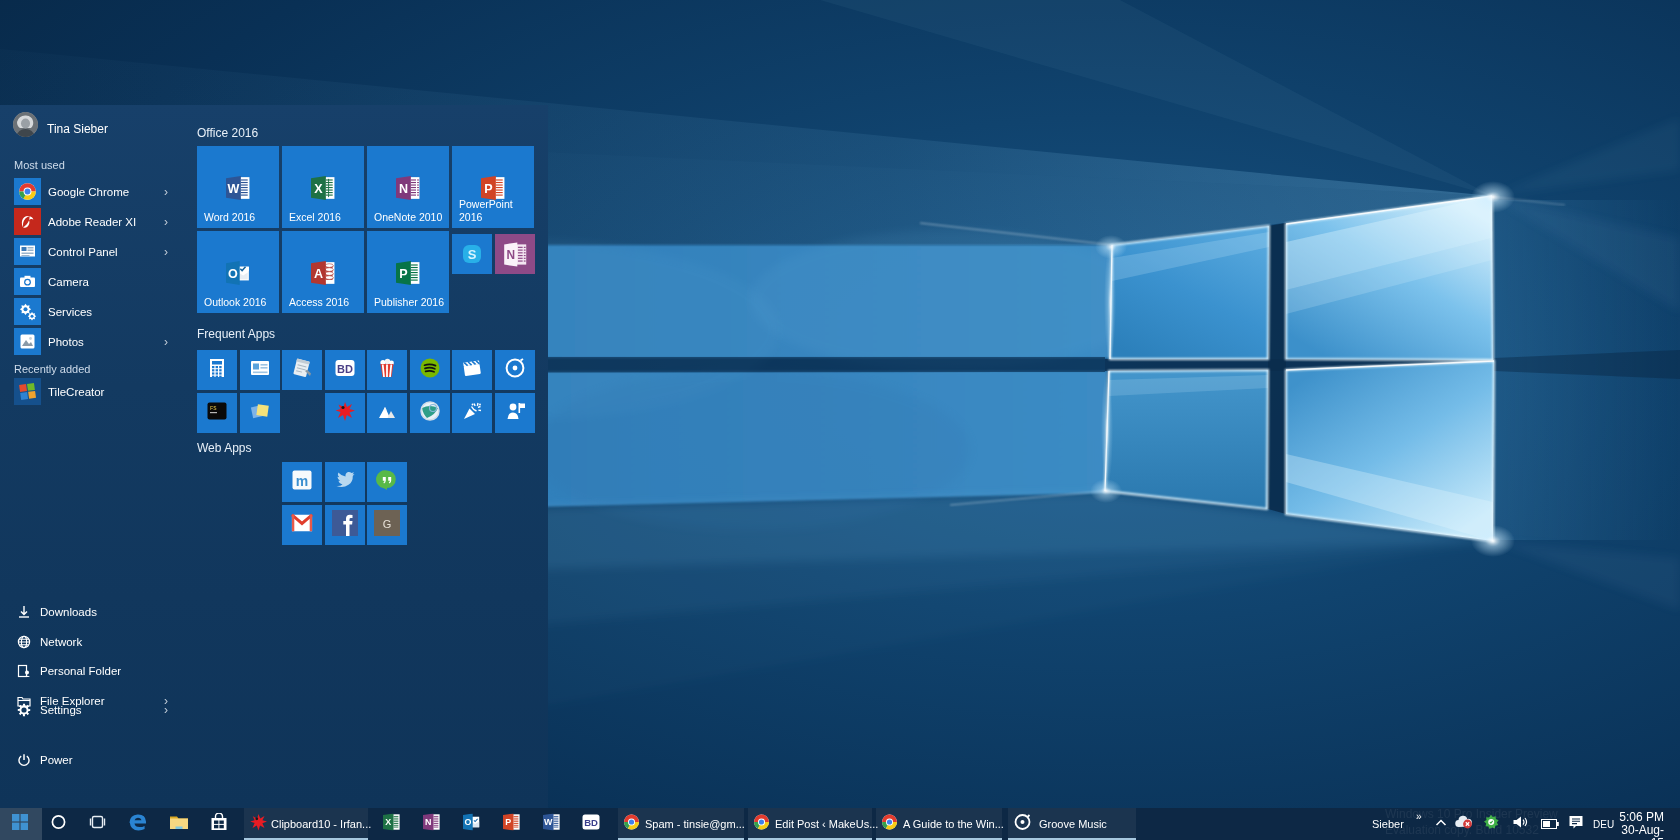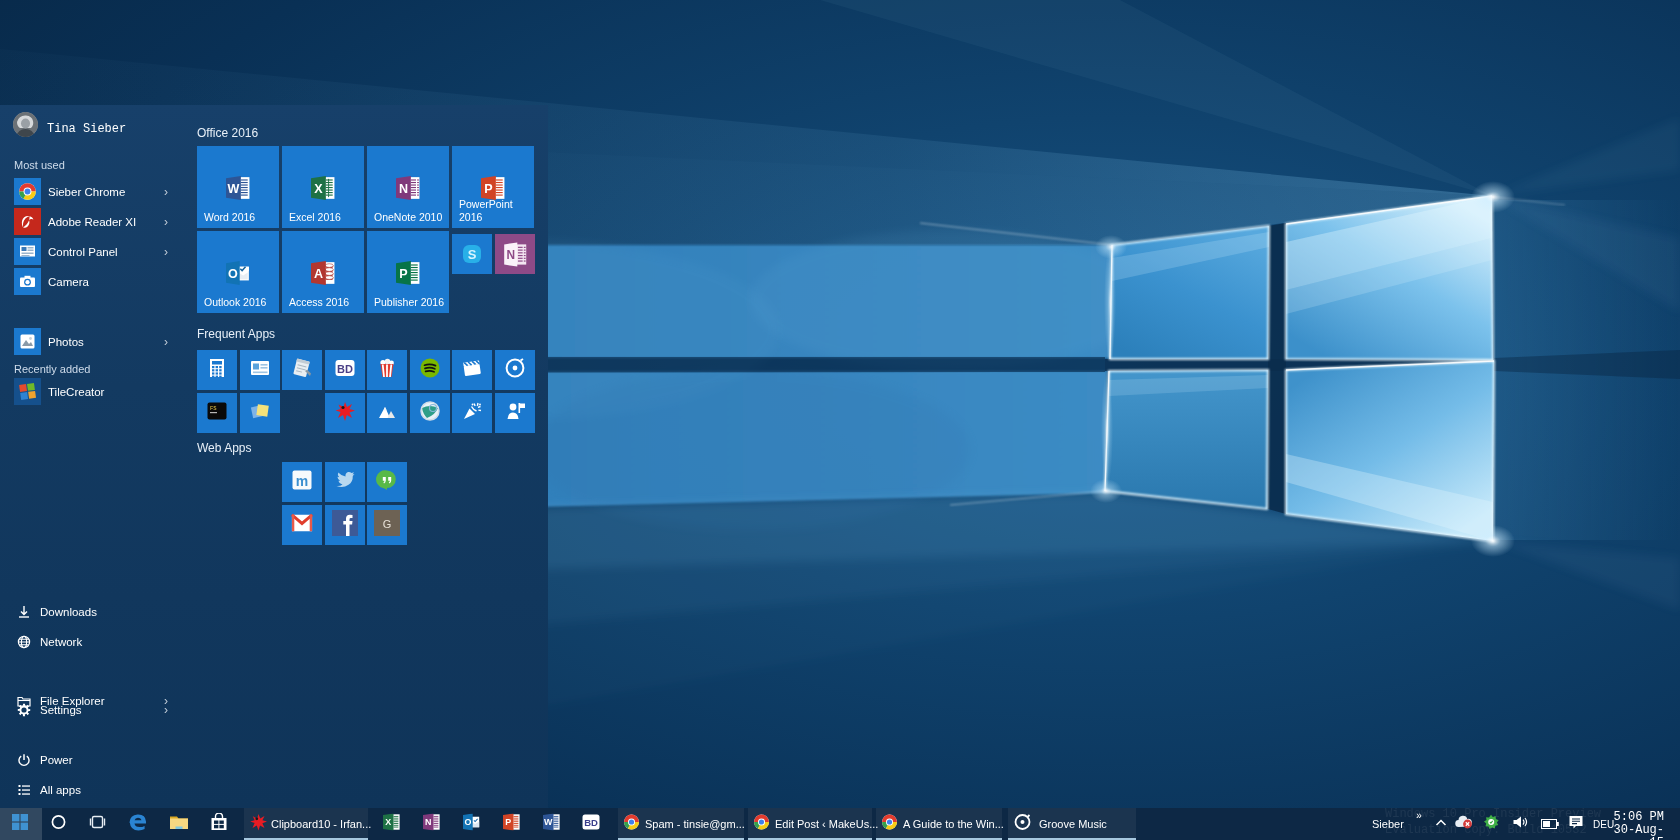--- a/index.html
+++ b/index.html
@@ -1,17 +1,17 @@
 <!DOCTYPE html>
 <html><head><meta charset="utf-8">
 <style>
 html,body{margin:0;padding:0;}
 body{width:1680px;height:840px;overflow:hidden;font-family:"Liberation Sans",sans-serif;background:#0a3156;}
 #screen{position:absolute;left:0;top:0;width:1680px;height:840px;overflow:hidden;}
-.abs{position:absolute;font-family:Liberation Mono, monospace;}
+.abs{position:absolute;}
 #wall{position:absolute;left:0;top:0;}
 #menu{position:absolute;left:0;top:105px;width:548px;height:703px;background:linear-gradient(180deg,#17406a 0%,#133a61 40%,#0f3459 100%);}
 .sect{position:absolute;font-size:11px;color:#cfdceb;}
 .mitem{position:absolute;height:28px;color:#fff;font-size:11.5px;}
 .mtile{position:absolute;width:27px;height:27px;}
 .mtxt{position:absolute;left:48px;top:50%;transform:translateY(-50%);white-space:nowrap;}
 .arrow{position:absolute;color:#c2cdd9;font-size:12px;}
 .tile{position:absolute;background:#1b79cf;}
 .tlabel{position:absolute;left:7px;bottom:5px;font-size:10.5px;color:#fff;line-height:12.5px;}
 #bar{position:absolute;left:0;top:808px;width:1680px;height:32px;background:#0d2845;}
@@ -153,21 +153,21 @@
         <div class="mtile" style="left:14px;top:0;background:#1b79cf;">
           <div style="position:absolute;left:4px;top:4px"><svg width="19" height="19" viewBox="0 0 24 24">
               <circle cx="12" cy="12" r="10.5" fill="#fff"></circle>
               <path d="M1.5 12 A10.5 10.5 0 0 1 22.5 12 L12 12 Z" fill="#e23b2e"></path>
               <path d="M22.5 12 A10.5 10.5 0 0 1 6.8 21.1 L12 12 Z" fill="#f7cb15"></path>
               <path d="M6.8 21.1 A10.5 10.5 0 0 1 1.5 12 L12 12 Z" fill="#37a04c"></path>
               <circle cx="12" cy="12" r="5.0" fill="#fff"></circle>
               <circle cx="12" cy="12" r="3.7" fill="#3e80ec"></circle>
             </svg></div>
         </div>
-        <div class="mtxt">Sieber Chrome</div>
+        <div class="mtxt">Google Chrome</div>
         <div class="arrow" style="left:164px;top:7px">›</div>
       </div>
 <div class="mitem" style="left:0;top:103px;width:548px;height:28px">
         <div class="mtile" style="left:14px;top:0;background:#c5281c;">
           <div style="position:absolute;left:4px;top:4px"><svg width="19" height="19" viewBox="0 0 19 19">
               <path d="M5.2 15.5 C4.3 10 6.8 5.2 11.5 4.2 C8.0 3.4 4.9 5.4 4.1 8.8 C3.5 11.3 4.1 13.8 5.2 15.5 Z" fill="#fff"></path>
               <path d="M5.2 15.5 C7.5 13.8 9.8 11.2 11.1 8.2 C11.9 10.4 11.3 13.1 9.4 14.7 C8.2 15.7 6.6 16 5.2 15.5 Z" fill="#fff"></path>
               <path d="M11.5 4.2 C13.6 4.5 15.1 6.0 15.4 7.6 C14.2 6.9 12.8 6.6 11.1 8.2 C11.5 6.8 11.6 5.4 11.5 4.2 Z" fill="#fff"></path>
             </svg></div>
         </div>
@@ -192,20 +192,31 @@
         <div class="mtile" style="left:14px;top:0;background:#1b79cf;">
           <div style="position:absolute;left:4px;top:4px"><svg width="19" height="19" viewBox="0 0 19 19">
               <rect x="2" y="5.5" width="15" height="9.5" rx="1" fill="#fff"></rect>
               <rect x="6.5" y="3.8" width="6" height="2.5" fill="#fff"></rect>
               <circle cx="9.5" cy="10.2" r="3.4" fill="#1b79cf"></circle>
               <circle cx="9.5" cy="10.2" r="2.1" fill="#fff"></circle>
             </svg></div>
         </div>
         <div class="mtxt">Camera</div>
       </div>
+<div class="mitem" style="left:0;top:193px;width:548px;height:28px">
+        <div class="mtile" style="left:14px;top:0;background:#1b79cf;">
+          <div style="position:absolute;left:4px;top:4px"><svg width="19" height="19" viewBox="0 0 19 19">
+              <path d="M7.5 1.7 L9.0 3.7 L11.5 3.3 L11.1 5.8 L13.1 7.3 L11.1 8.8 L11.5 11.3 L9.0 10.9 L7.5 12.9 L6.0 10.9 L3.5 11.3 L3.9 8.8 L1.9 7.3 L3.9 5.8 L3.5 3.3 L6.0 3.7 Z" fill="#fff"></path>
+              <circle cx="7.5" cy="7.3" r="2.0" fill="#1b79cf"></circle>
+              <path d="M14.0 10.0 L15.1 11.5 L17.0 11.2 L16.7 13.1 L18.2 14.2 L16.7 15.3 L17.0 17.2 L15.1 16.9 L14.0 18.4 L12.9 16.9 L11.0 17.2 L11.3 15.3 L9.8 14.2 L11.3 13.1 L11.0 11.2 L12.9 11.5 Z" fill="#fff"></path>
+              <circle cx="14" cy="14.2" r="1.5" fill="#1b79cf"></circle>
+            </svg></div>
+        </div>
+        <div class="mtxt">Services</div>
+      </div>
 <div class="mitem" style="left:0;top:223px;width:548px;height:28px">
         <div class="mtile" style="left:14px;top:0;background:#1b79cf;">
           <div style="position:absolute;left:4px;top:4px"><svg width="19" height="19" viewBox="0 0 19 19">
               <rect x="2.5" y="2.5" width="14" height="14" rx="1.5" fill="#fff"></rect>
               <path d="M4 14 L8 8 L11 12 L13 10 L15 14 Z" fill="#8a9aa8"></path>
               <circle cx="12.5" cy="6.5" r="1.4" fill="#c8d2da"></circle>
             </svg></div>
         </div>
         <div class="mtxt">Photos</div>
         <div class="arrow" style="left:164px;top:7px">›</div>
@@ -232,20 +243,28 @@
         <div class="mtxt" style="left:40px">Downloads</div>
       </div>
 <div class="mitem" style="left:0;top:522.6px;width:548px;height:28px">
         <div style="position:absolute;left:16px;top:6px"><svg width="16" height="16" viewBox="0 0 16 16">
             <circle cx="8" cy="8" r="5.6" fill="none" stroke="#fff" stroke-width="1.2"></circle>
             <ellipse cx="8" cy="8" rx="2.6" ry="5.6" fill="none" stroke="#fff" stroke-width="1.1"></ellipse>
             <path d="M2.5 8 H13.5 M3.2 5.2 H12.8 M3.2 10.8 H12.8" stroke="#fff" stroke-width="1.1"></path>
           </svg></div>
         <div class="mtxt" style="left:40px">Network</div>
       </div>
+<div class="mitem" style="left:0;top:552.2px;width:548px;height:28px">
+        <div style="position:absolute;left:16px;top:6px"><svg width="16" height="16" viewBox="0 0 16 16">
+            <rect x="2.5" y="2.5" width="8" height="11" fill="none" stroke="#fff" stroke-width="1.2"></rect>
+            <circle cx="11" cy="9.5" r="2" fill="#fff"></circle>
+            <path d="M8 14 Q11 11.5 14 14 Z" fill="#fff"></path>
+          </svg></div>
+        <div class="mtxt" style="left:40px">Personal Folder</div>
+      </div>
 <div class="mitem" style="left:0;top:581.8000000000001px;width:548px;height:28px">
         <div style="position:absolute;left:16px;top:6px"><svg width="16" height="16" viewBox="0 0 16 16">
             <path d="M2 4.5 h4 l1 1.5 h7 v7 h-12 z" fill="none" stroke="#fff" stroke-width="1.2"></path>
             <path d="M2 7.5 h12" stroke="#fff" stroke-width="1.1"></path>
           </svg></div>
         <div class="mtxt" style="left:40px">File Explorer</div>
         <div class="arrow" style="left:164px;top:7px">›</div>
       </div>
 <div class="mitem" style="left:0;top:591px;width:548px;height:28px">
         <div style="position:absolute;left:16px;top:6px"><svg width="16" height="16" viewBox="0 0 16 16">
@@ -254,31 +273,20 @@
           </svg></div>
         <div class="mtxt" style="left:40px">Settings</div>
         <div class="arrow" style="left:164px;top:7px">›</div>
       </div>
 <div class="mitem" style="left:0;top:641.0000000000001px;width:548px;height:28px">
         <div style="position:absolute;left:16px;top:6px"><svg width="16" height="16" viewBox="0 0 16 16">
             <path d="M8 2.2 V8" stroke="#fff" stroke-width="1.5"></path>
             <path d="M5.2 4.2 A5 5 0 1 0 10.8 4.2" fill="none" stroke="#fff" stroke-width="1.4"></path>
           </svg></div>
         <div class="mtxt" style="left:40px">Power</div>
-      </div>
-<div class="mitem" style="left:0;top:670.6000000000001px;width:548px;height:28px">
-        <div style="position:absolute;left:16px;top:6px"><svg width="16" height="16" viewBox="0 0 16 16">
-            <rect x="2.5" y="3" width="2" height="2" fill="#fff"></rect>
-            <rect x="2.5" y="7" width="2" height="2" fill="#fff"></rect>
-            <rect x="2.5" y="11" width="2" height="2" fill="#fff"></rect>
-            <rect x="6" y="3.4" width="8" height="1.3" fill="#fff"></rect>
-            <rect x="6" y="7.4" width="8" height="1.3" fill="#fff"></rect>
-            <rect x="6" y="11.4" width="8" height="1.3" fill="#fff"></rect>
-          </svg></div>
-        <div class="mtxt" style="left:40px">All apps</div>
       </div>
 <div class="sect" style="left:197px;top:21px;font-size:12px;color:#e8f0f8">Office 2016</div>
 <div class="tile" style="left:197px;top:41px;width:82px;height:82px">
         <div style="position:absolute;left:50%;top:30px;transform:translateX(-50%)"><svg width="24" height="24" viewBox="0 0 42 42">
             <rect x="23" y="2" width="18" height="38" fill="#fff"></rect>
             <rect x="26" y="6.0" width="12" height="2" fill="#2d5596"></rect>
             <rect x="26" y="10.4" width="12" height="2" fill="#2d5596"></rect>
             <rect x="26" y="14.8" width="12" height="2" fill="#2d5596"></rect>
             <rect x="26" y="19.200000000000003" width="12" height="2" fill="#2d5596"></rect>
             <rect x="26" y="23.6" width="12" height="2" fill="#2d5596"></rect>

